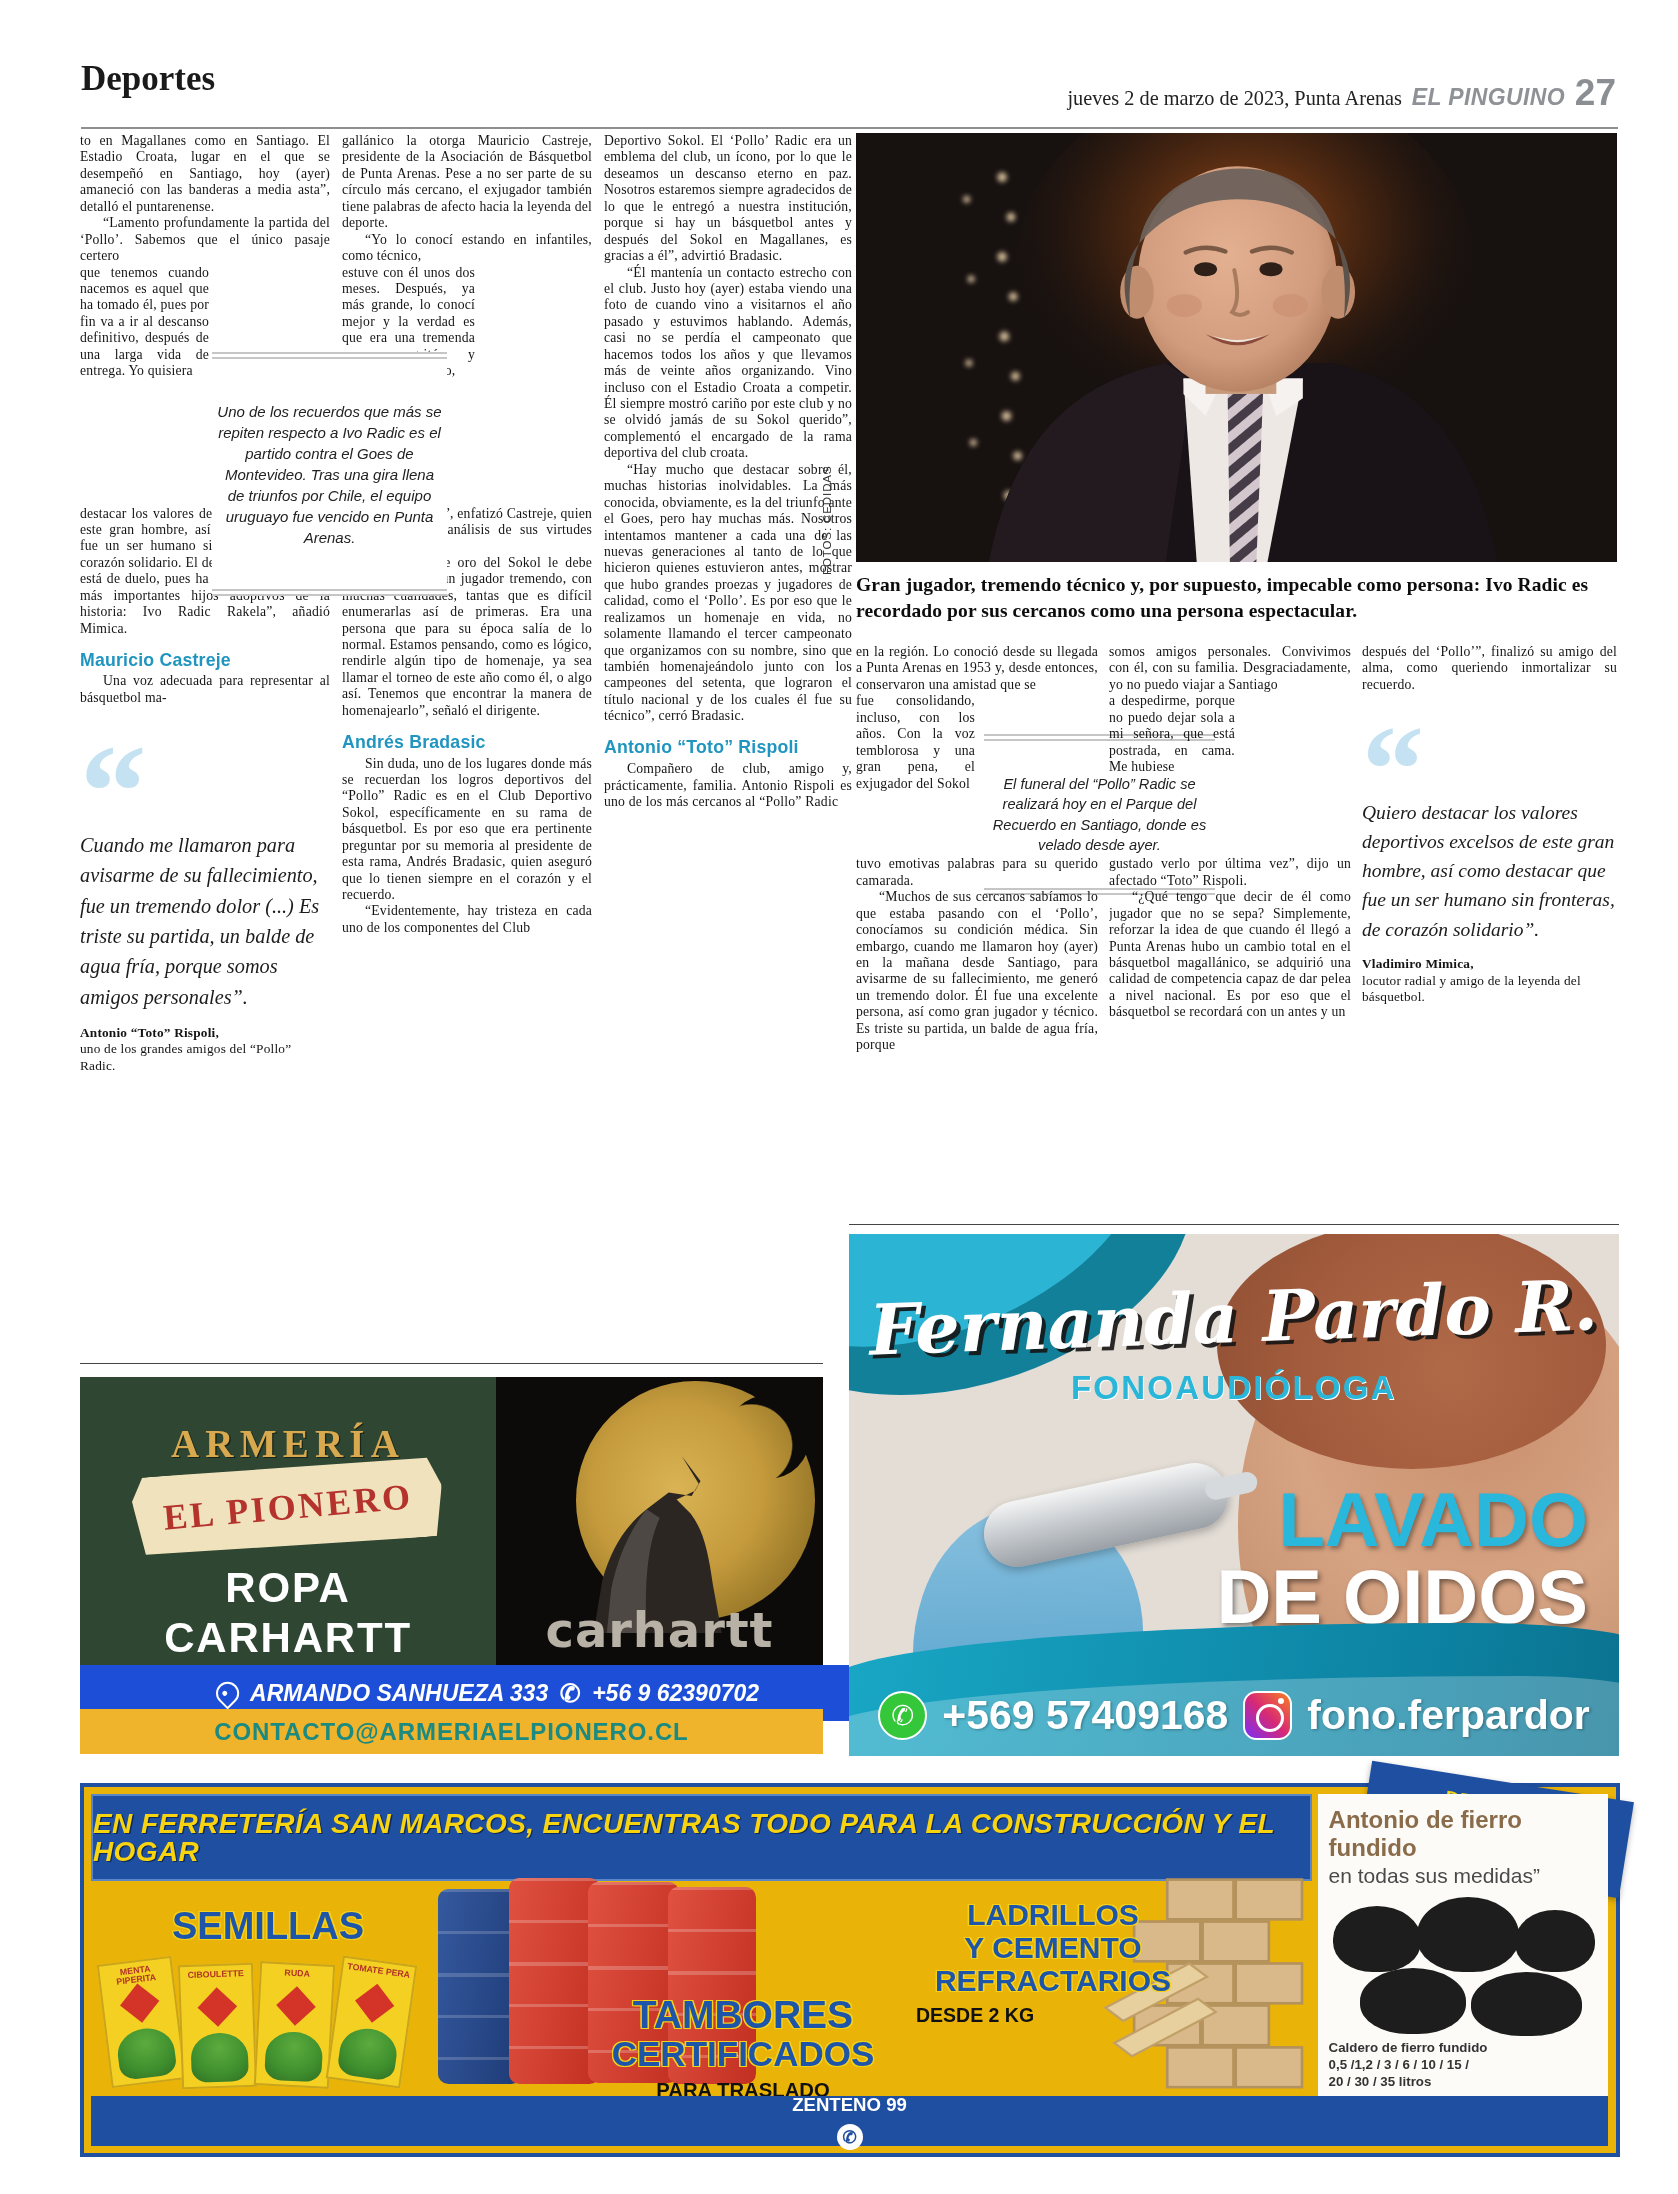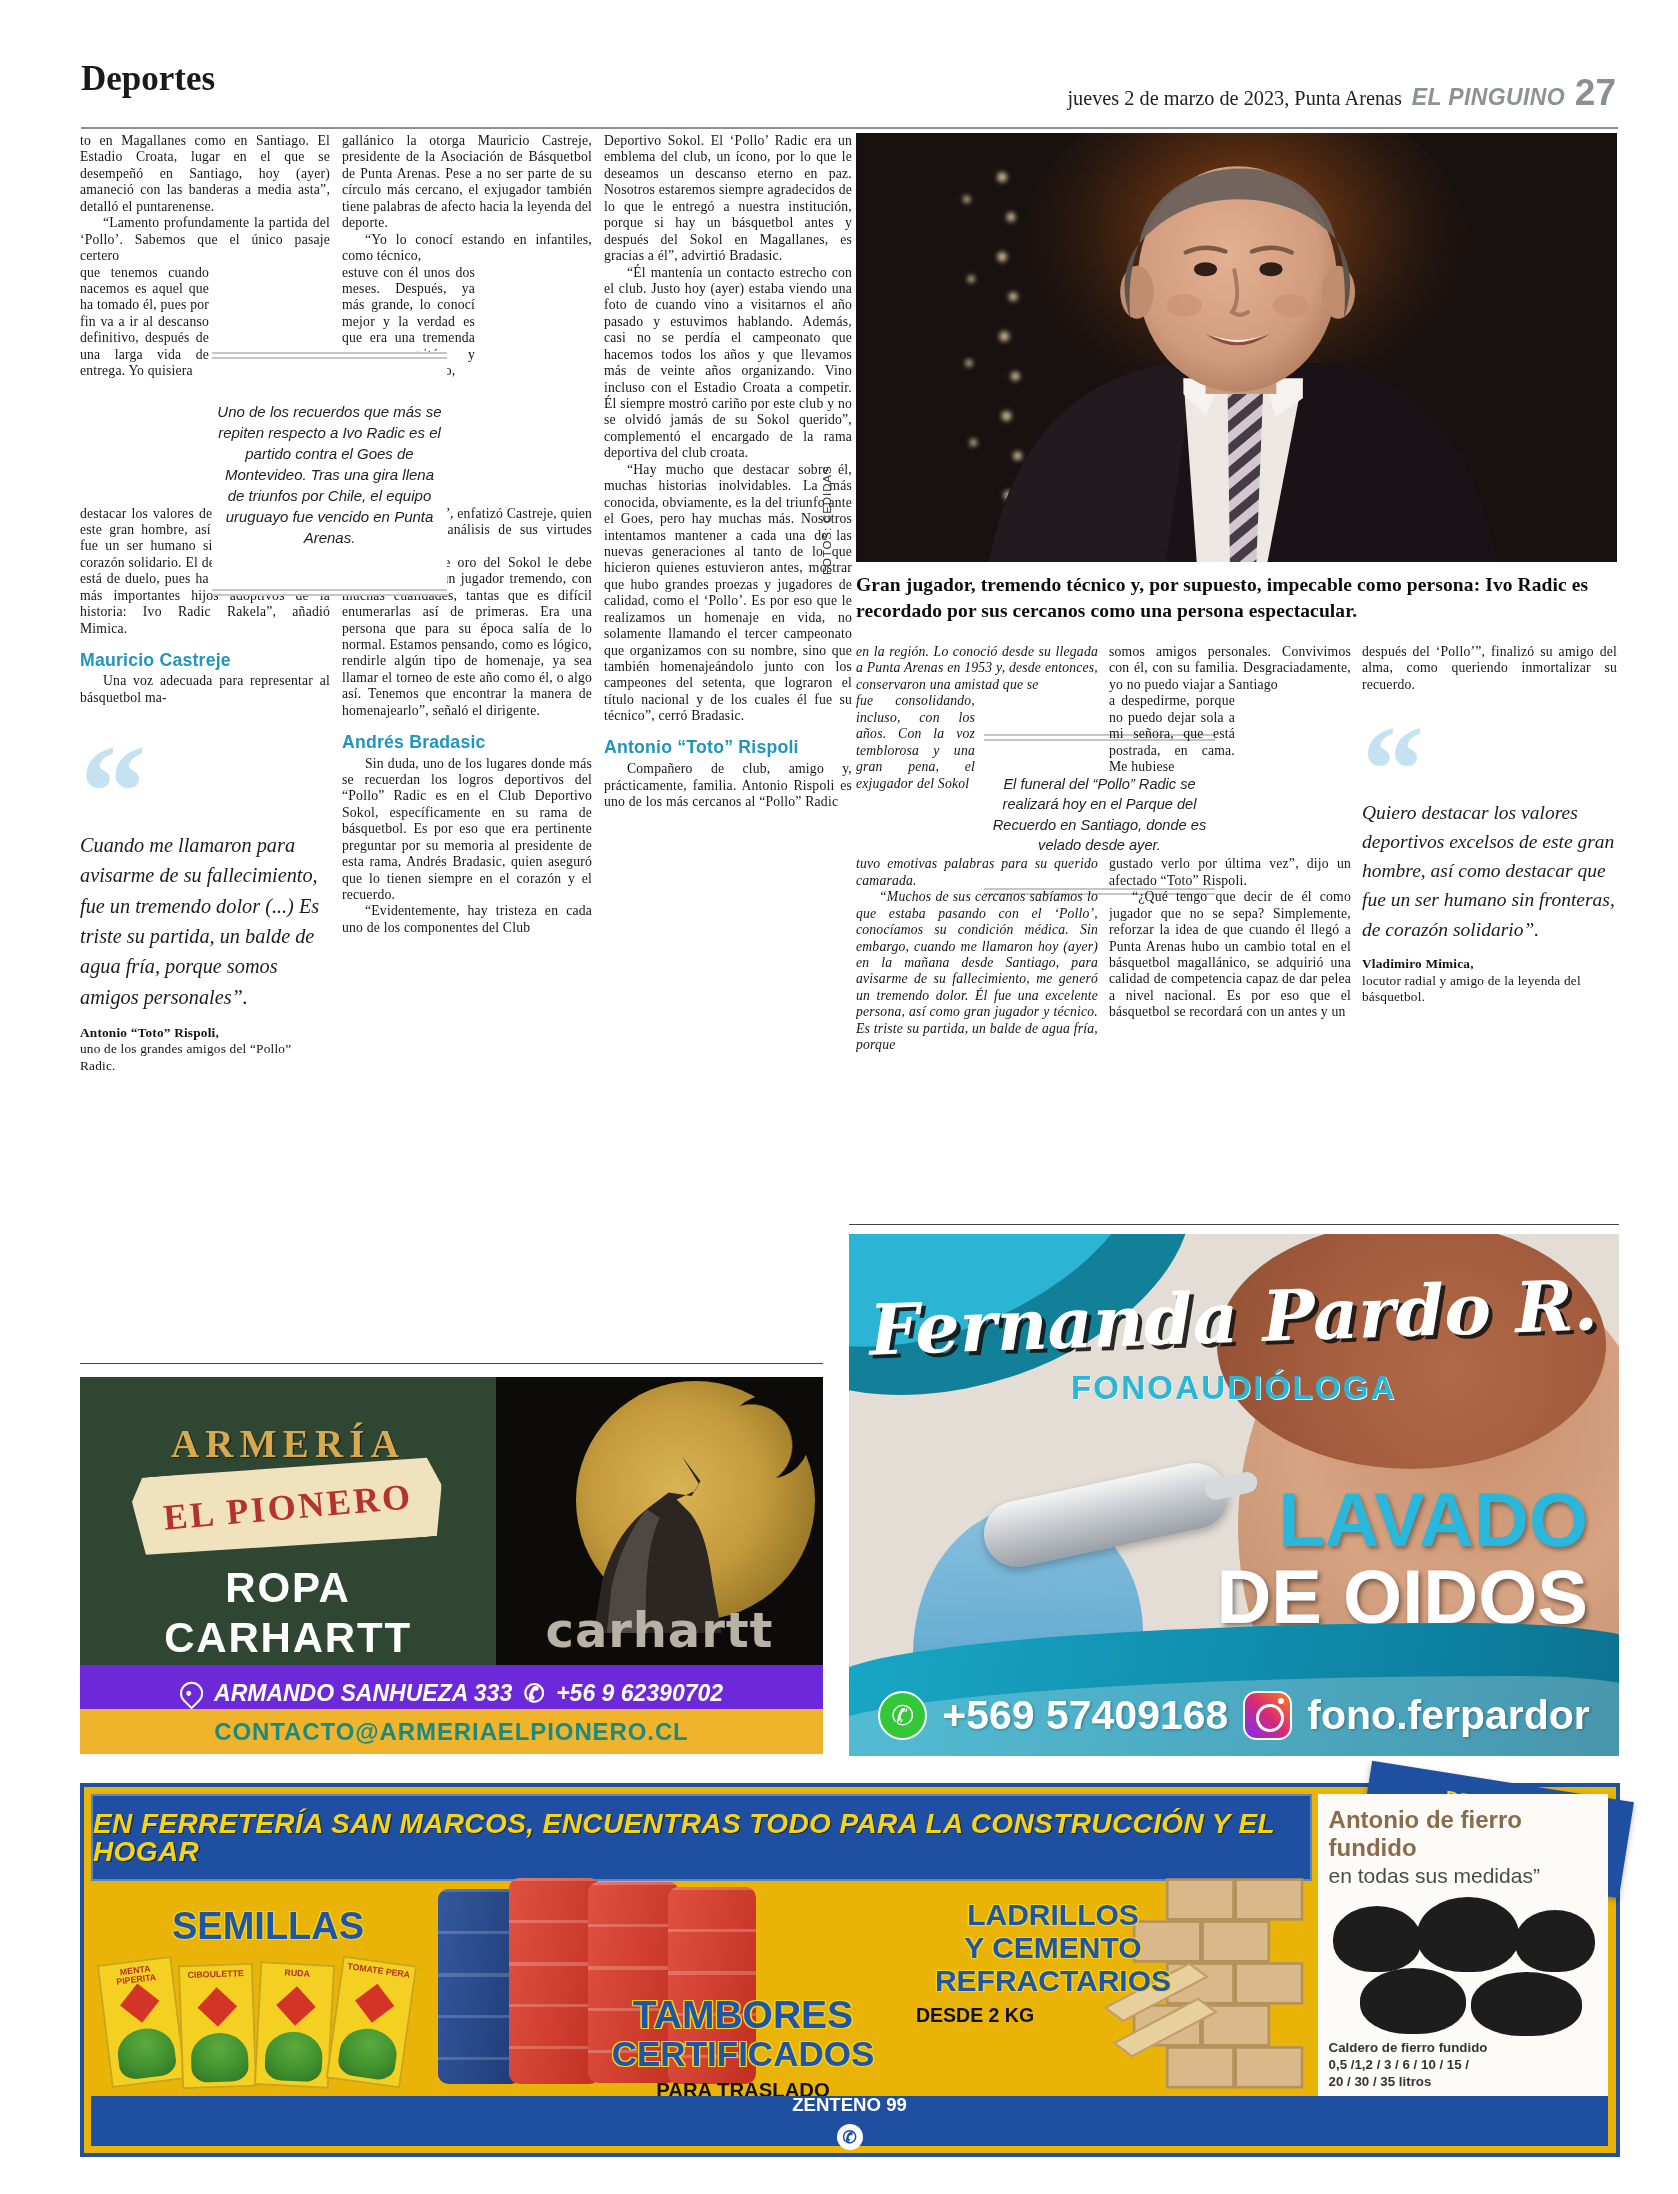--- a/index.html
+++ b/index.html
@@ -54,23 +54,23 @@
   .arm-ribbon span{font:bold 36px/1 "Liberation Serif",serif;color:#b5332d;letter-spacing:2.7px;}
   .arm-ropa{position:absolute;left:0;top:186px;width:100%;text-align:center;
       font:bold 42px/1.18 "Liberation Sans",sans-serif;color:#ffffff;letter-spacing:1.8px;}
   .arm-black{position:absolute;left:416px;top:0;width:327px;height:288px;background:#0d0b09;overflow:hidden;}
   .arm-moon{position:absolute;left:80px;top:4.4px;width:239px;height:239px;border-radius:50%;
       background:radial-gradient(circle at 42% 45%, #d9b354 0%, #c49a3c 45%, #8a6d22 85%, #6d541a 100%);}
   .arm-crescent{position:absolute;left:230px;top:17.7px;width:84px;height:84px;border-radius:50%;
       background:radial-gradient(circle at 30% 60%, transparent 52%, #0d0b09 54%);}
   .arm-logo{position:absolute;left:0;bottom:11.5px;width:100%;text-align:center;
       font:bold 48px/1 "DejaVu Sans",sans-serif;color:#b7b1a6;letter-spacing:0.9px;}
-  .arm-red{position:absolute;left:0;top:288px;width:743px;height:56px;background:#6d28d9;
+  .arm-red{position:absolute;left:0;top:288px;width:743px;height:56px;background:#1d4ed8;
       display:flex;align-items:center;justify-content:center;gap:11.5px;
-      font:italic bold 23px/1 "Liberation Sans",sans-serif;color:#fff;}
+      font:italic bold 23px/1 "Liberation Sans",sans-serif;color:#fff;padding-left:36px;}
   .arm-yellow{position:absolute;left:0;top:332px;width:743px;height:45px;background:#f0b32c;
       display:flex;align-items:center;justify-content:center;
       font:bold 24px/1 "Liberation Sans",sans-serif;color:#1b8a80;letter-spacing:0.9px;}
   .pin-icon{width:18.6px;height:18.6px;border:2.2px solid #fff;border-radius:50% 50% 50% 0;transform:rotate(-45deg);display:inline-block;position:relative;}
   .pin-icon::after{content:"";position:absolute;left:4.9px;top:4.9px;width:5.3px;height:5.3px;border-radius:50%;background:#fff;}
   .tel-icon{font-style:normal;font-size:25px;color:#fff;}
 
   
   .ad-fono{position:absolute;left:849px;top:1234px;width:770px;height:522px;overflow:hidden;background:#e3ddd6;}
   .fono-head{position:absolute;right:-53px;top:17.7px;width:434px;height:549px;border-radius:50%;
@@ -263,21 +263,21 @@
       <path d="M 855 310 Q 870 380 850 405 Q 868 418 886 405" stroke="#a87a5e" stroke-width="9" fill="none" stroke-linecap="round"></path>
       <path d="M 790 455 Q 862 505 935 455 Q 900 470 862 470 Q 824 470 790 455 Z" fill="#8a4a3c"></path>
       <path d="M 805 458 Q 862 488 920 458 Q 862 478 805 458 Z" fill="#f0e6da"></path>
       <ellipse cx="742" cy="390" rx="40" ry="26" fill="#c98d6d" opacity="0.55"></ellipse>
       <ellipse cx="982" cy="390" rx="40" ry="26" fill="#c98d6d" opacity="0.55"></ellipse>
     </svg>
   </div>
   <div class="photo-credit">FOTOS: CEDIDAS</div>
   <div class="caption">Gran jugador, tremendo técnico y, por supuesto, impecable como persona: Ivo Radic es recordado por sus cercanos como una persona espectacular.</div>
 
-  <div class="col" style="left:856px;top:644px;width:242px;height:575px;font-style:italic;">
+  <div class="col" style="left:856px;top:644px;width:242px;height:575px;">
     <p>en la región. Lo conoció desde su llegada a Punta Arenas en 1953 y, desde entonces, conservaron una amistad que se</p>
     <div class="nrow" style="min-height:163px;">
       <p class="nleft" style="width:119px;">fue consolidando, incluso, con los años. Con la voz temblorosa y una gran pena, el exjugador del Sokol</p>
     </div>
     <p>tuvo emotivas palabras para su querido camarada.</p>
     <p class="ind">“Muchos de sus cercanos sabíamos lo que estaba pasando con el ‘Pollo’, conocíamos su condición médica. Sin embargo, cuando me llamaron hoy (ayer) en la mañana desde Santiago, para avisarme de su fallecimiento, me generó un tremendo dolor. Él fue una excelente persona, así como gran jugador y técnico. Es triste su partida, un balde de agua fría, porque</p>
   </div>
 
   <div class="col" style="left:1109px;top:644px;width:242px;height:575px;">
     <p>somos amigos personales. Convivimos con él, con su familia. Desgraciadamente, yo no puedo viajar a Santiago</p>

